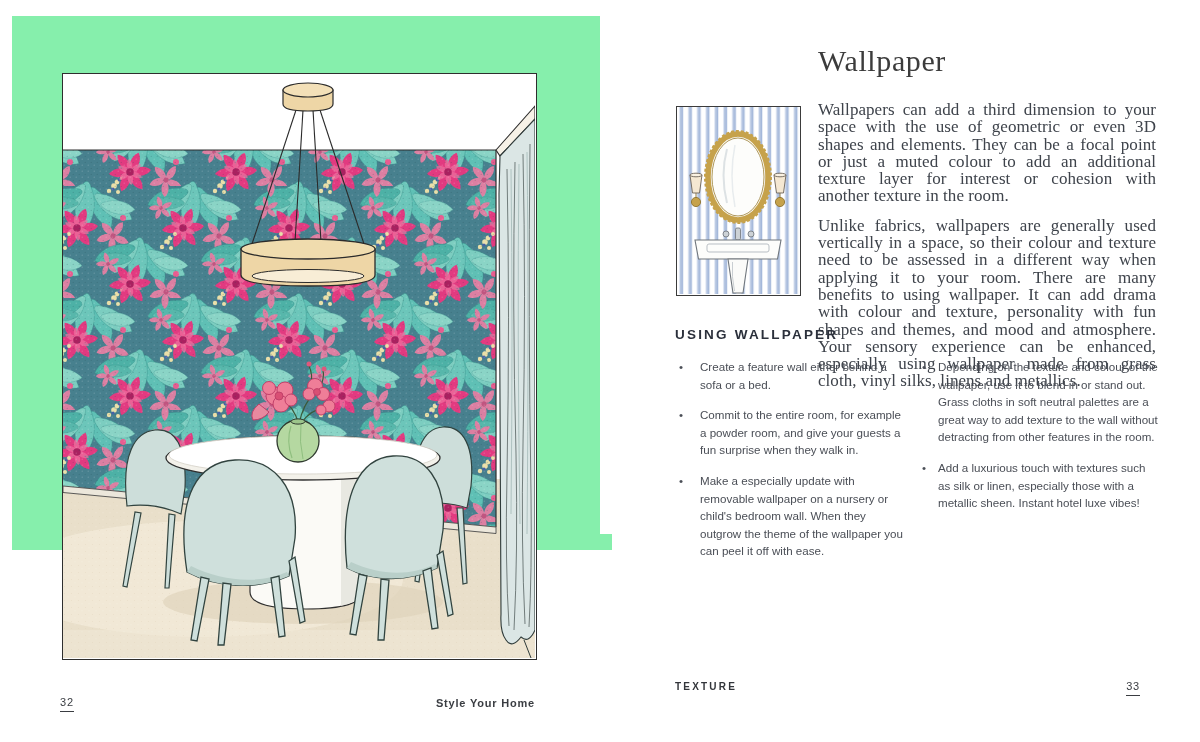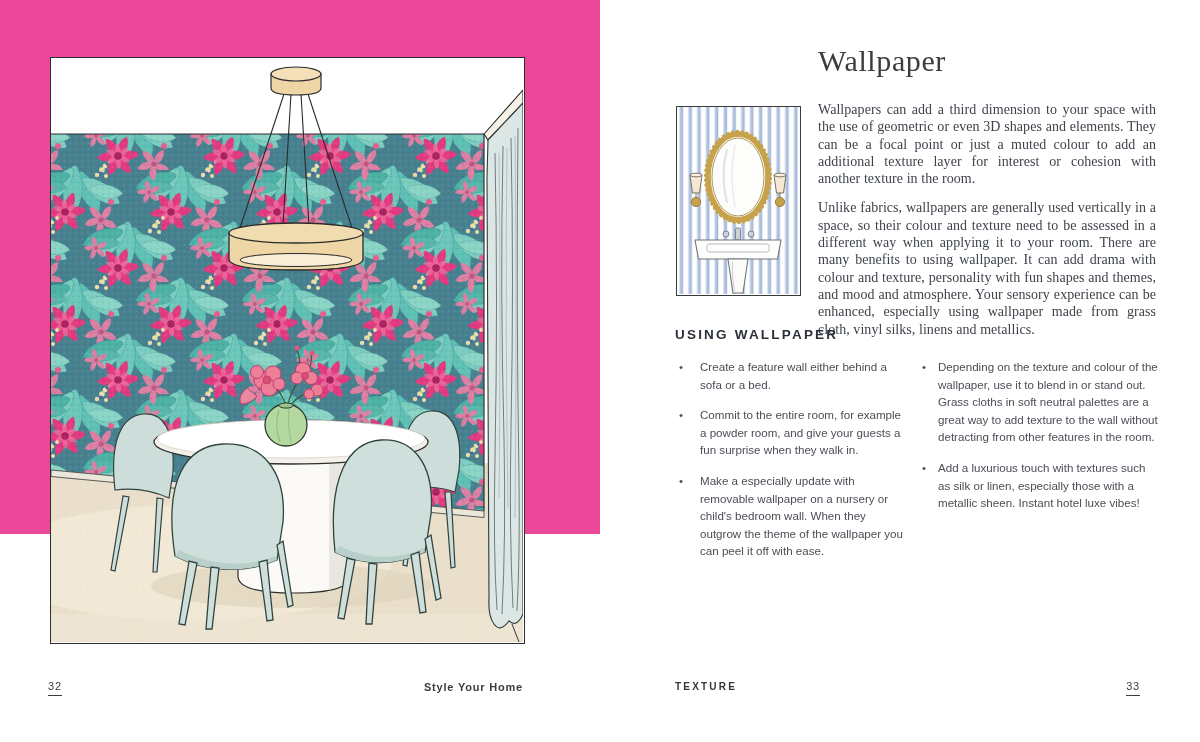--- a/index.html
+++ b/index.html
@@ -1,20 +1,20 @@
 <!DOCTYPE html>
 <html><head>
 <meta charset="utf-8">
 <style>
   * { margin:0; padding:0; box-sizing:border-box; }
   html,body { width:1200px; height:742px; overflow:hidden; background:#ffffff;
               font-family:"Liberation Sans", sans-serif; }
   .spread { position:relative; width:1200px; height:742px; }
   .page { position:absolute; top:0; height:534px; width:600px; }
-  .page-left  { left:0;   background:#ec4899; }
+  .page-left  { left:12px;   background:#86efac;margin-top:16px; }
   .page-right { left:600px; background:#ffffff; }
 
   
   .illo-frame { position:absolute; left:50px; top:57px; width:475px; height:587px;
                 border:1.5px solid #2e2e2e; background:#ffffff; }
   .illo-frame svg { display:block; }
 
   .footer { position:absolute; font-size:11px; color:#3a3d42; letter-spacing:.8px; }
   .pagenum { border-bottom:1.2px solid #3a3d42; padding-bottom:3px; font-weight:500; }
   .fl-num   { left:48px;  top:680px; }
@@ -22,21 +22,21 @@
   .fr-chap  { left:75px; top:681px; letter-spacing:2.2px; font-weight:600; font-size:10px; color:#33363b;}
   .fr-num   { top:680px; left:0; width:540px; text-align:right;padding-left:15px; }
   .fr-num span { border-bottom:1.2px solid #3a3d42; padding-bottom:3px; font-weight:500; }
 
   
   .bath-frame { position:absolute; left:76px; top:106px; width:125px; height:190px;
                 border:1.3px solid #3b3b3b; background:#fff; }
   .title { position:absolute; left:218px; top:44px; font-family:"Liberation Serif", serif;
            font-weight:400; font-size:30px; letter-spacing:.6px; color:#3c3c3c; }
   .intro { position:absolute; left:218px; top:101px; width:338px; }
-  .intro p { font-family:"Liberation Serif", serif; font-size:14px; line-height:17.3px;
+  .intro p { font-family:"Liberation Serif", serif; font-size:17px; line-height:17.3px;
              color:#3e434b; text-align:justify; margin-bottom:12px; letter-spacing:.05px; }
   .sec-head { position:absolute; left:75px; top:327px; font-size:13.5px; font-weight:600;
               letter-spacing:2.2px; color:#2b303b; }
   .col { position:absolute; top:336px; list-style:none;margin-top:22px; }
   .col-a { left:79px;  width:224px; }
   .col-b { left:322px; width:238px; }
   .col li { position:relative; font-size:11.6px; line-height:17.6px; color:#4a4e56;
             margin-bottom:13px; }
   .col-a li { padding-left:21px; }
   .col-b li { padding-left:16px; }

